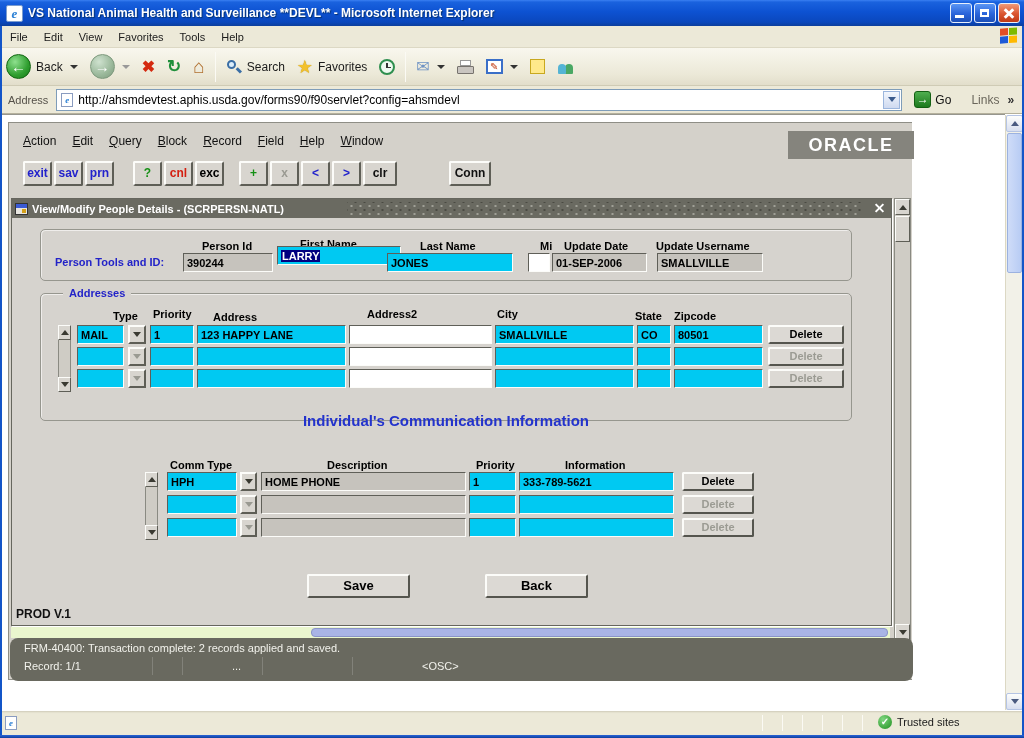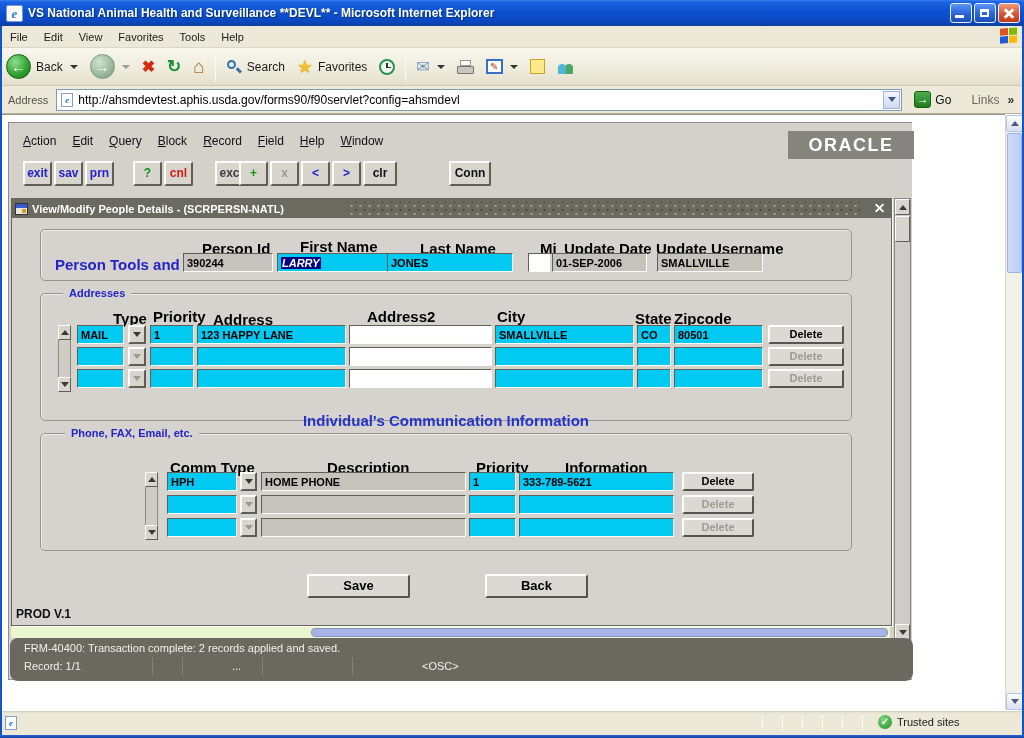--- a/index.html
+++ b/index.html
@@ -93,39 +93,39 @@
   .tri.dk.up { border-bottom-color:#3a3a32; } .tri.dk.down { border-top-color:#3a3a32; } .tri.dim.down { border-top-color:#9a9a92; }
 
   
   .applet { position:absolute; left:8px; top:122px; width:904px; height:558px; background:#d4d1ca;
     border:1px solid #8e8e86; border-right:none; z-index:10; }
   .fmenu { position:absolute; left:6px; top:9px; display:flex; }
   .fmenu-item { display:inline-block; font-size:12px; color:#111; padding:2px 8px; }
   .fmenu-item::first-letter { text-decoration:underline; }
   .fbtn { position:absolute; top:38px; height:25px; width:29px; background:#d8d5cf; text-align:center;
     border:2px solid; border-color:#fcfcf9 #5e5e56 #5e5e56 #fcfcf9; font-weight:bold; font-size:12px; line-height:20px; border-radius:2px; }
-  .c-blue{color:#2222cc;} .c-green{color:#159015;} .c-red{color:#d41f10;} .c-orange{color:#404040;margin-left:20px;} .c-gray{color:#9a9a92;} .c-black{color:#111;}
+  .c-blue{color:#2222cc;} .c-green{color:#159015;} .c-red{color:#d41f10;} .c-orange{color:#000000;} .c-gray{color:#9a9a92;} .c-black{color:#111;}
   .oracle-logo { position:absolute; left:779px; top:8px; width:126px; height:28px; background:#85847d;
     color:#fff; font-size:18px; font-weight:bold; letter-spacing:1.5px; text-align:center; line-height:28px; }
 
   
   .mdi { position:absolute; left:2px; top:75px; width:881px; height:428px; border:1px solid #66665e; background:#d6d3ce; box-shadow:1px 1px 0 #fff; }
   .mdi-titlebar { position:relative; height:19px; background:#6a6a61; display:flex; align-items:center; padding-left:3px; gap:4px; }
   .mdi-title { color:#fff; font-size:11px; font-weight:bold; white-space:nowrap; }
   .mdi-icon { width:13px; height:12px; background:#e8e6e0; border:1px solid #333; position:relative; }
   .mdi-icon i { position:absolute; left:0; top:0; width:100%; height:4px; background:#3a5ad4; display:block; }
   .mdi-icon b { position:absolute; right:1px; bottom:1px; width:4px; height:4px; background:#d4a018; display:block; }
   .mdi-dots { position:absolute; left:335px; right:28px; top:3px; bottom:3px;
     background-image:radial-gradient(#a0a096 1px,transparent 1.3px),radial-gradient(#4a4a42 1px,transparent 1.3px);
     background-size:9px 8px,9px 8px; background-position:0 0,4px 4px; }
   .mdi-close { position:absolute; right:5px; top:3px; width:13px; height:13px; }
   .mdi-close .glyph-x1,.mdi-close .glyph-x2 { left:1px; top:5px; width:11px; height:2px; }
   .mdi-body { position:relative; height:407px; background:#d6d3ce; overflow:hidden; }
 
-  .lbl { position:absolute; font-size:15px; font-weight:bold; color:#000; white-space:nowrap; }
+  .lbl { position:absolute; font-size:11px; font-weight:bold; color:#000; white-space:nowrap; }
   .bluelbl { color:#2323c8; }
   .grp { position:absolute; border:1px solid #96968e; border-radius:5px; box-shadow:inset 1px 1px 0 rgba(255,255,255,.6); }
   .legend { position:absolute; top:-7px; left:22px; background:#d6d3ce; padding:0 6px; color:#2323c8; font-weight:bold; font-size:11px; }
 
   .f { position:absolute; height:19px; border:1px solid; border-color:#5f5f58 #fcfcf9 #fcfcf9 #5f5f58;
     background:#00c9f2; font-size:11px; font-weight:bold; color:#000; padding:3px 0 0 3px; overflow:hidden; white-space:nowrap; }
   .f.gray { background:#c6c3bd; } .f.white { background:#fff; }
   .sel { background:#000080; color:#fff; padding:0 1px; }
 
   .combo { position:absolute; width:18px; height:19px; background:#d8d5cf; border:2px solid; border-color:#fcfcf9 #5e5e56 #5e5e56 #fcfcf9;
@@ -335,21 +335,21 @@
 
         <div class="grp" style="left:28px; top:11px; width:812px; height:52px;"></div>
         <span class="lbl bluelbl" style="left:43px; top:38px;">Person Tools and ID:</span>
         <span class="lbl" style="left:190px; top:22px;">Person Id</span>
         <span class="lbl" style="left:288px; top:20px;">First Name</span>
         <span class="lbl" style="left:408px; top:22px;">Last Name</span>
         <span class="lbl" style="left:528px; top:22px;">Mi</span>
         <span class="lbl" style="left:552px; top:22px;">Update Date</span>
         <span class="lbl" style="left:644px; top:22px;">Update Username</span>
         <div class="f gray" style="left:171px; top:35px; width:90px;">390244</div>
-        <div class="f" style="left:265px; top:35px; width:124px;font-style:italic;"><span class="sel">LARRY</span></div>
+        <div class="f" style="left:265px; top:28px; width:124px;"><span class="sel">LARRY</span></div>
         <div class="f" style="left:375px; top:35px; width:126px;">JONES</div>
         <div class="f white" style="left:516px; top:35px; width:22px;"></div>
         <div class="f gray" style="left:540px; top:35px; width:95px;">01-SEP-2006</div>
         <div class="f gray" style="left:645px; top:35px; width:106px;">SMALLVILLE</div>
 
         <div class="grp" style="left:28px; top:75px; width:812px; height:128px;">
           <span class="legend">Addresses</span>
         </div>
         <span class="lbl" style="left:101px; top:92px;">Type</span>
         <span class="lbl" style="left:141px; top:90px;">Priority</span>
@@ -398,23 +398,20 @@
           </div>
         <div class="f" style="left:138px; top:151px; width:44px;"></div>
         <div class="f" style="left:185px; top:151px; width:149px;"></div>
         <div class="f white" style="left:337px; top:151px; width:143px;"></div>
         <div class="f" style="left:483px; top:151px; width:139px;"></div>
         <div class="f" style="left:625px; top:151px; width:34px;"></div>
         <div class="f" style="left:662px; top:151px; width:89px;"></div>
         <div class="pushbtn disabled" style="left:756px; top:151px; width:76px; height:19px; line-height:15px;">Delete</div>
 
         <div class="comm-heading">Individual's Communication Information</div>
-        <div class="grp" style="left:28px; top:215px; width:812px; height:118px;">
-          <span class="legend" style="left:24px;">Phone, FAX, Email, etc.</span>
-        </div>
         <span class="lbl" style="left:158px; top:241px;">Comm Type</span>
         <span class="lbl" style="left:315px; top:241px;">Description</span>
         <span class="lbl" style="left:464px; top:241px;">Priority</span>
         <span class="lbl" style="left:553px; top:241px;">Information</span>
 
         <div class="mini-scroll" style="left:133px; top:254px; width:13px; height:68px;">
           <div class="ms-btn top">
               <i class="tri dk up"></i>
             </div>
           <div class="ms-btn bot">

